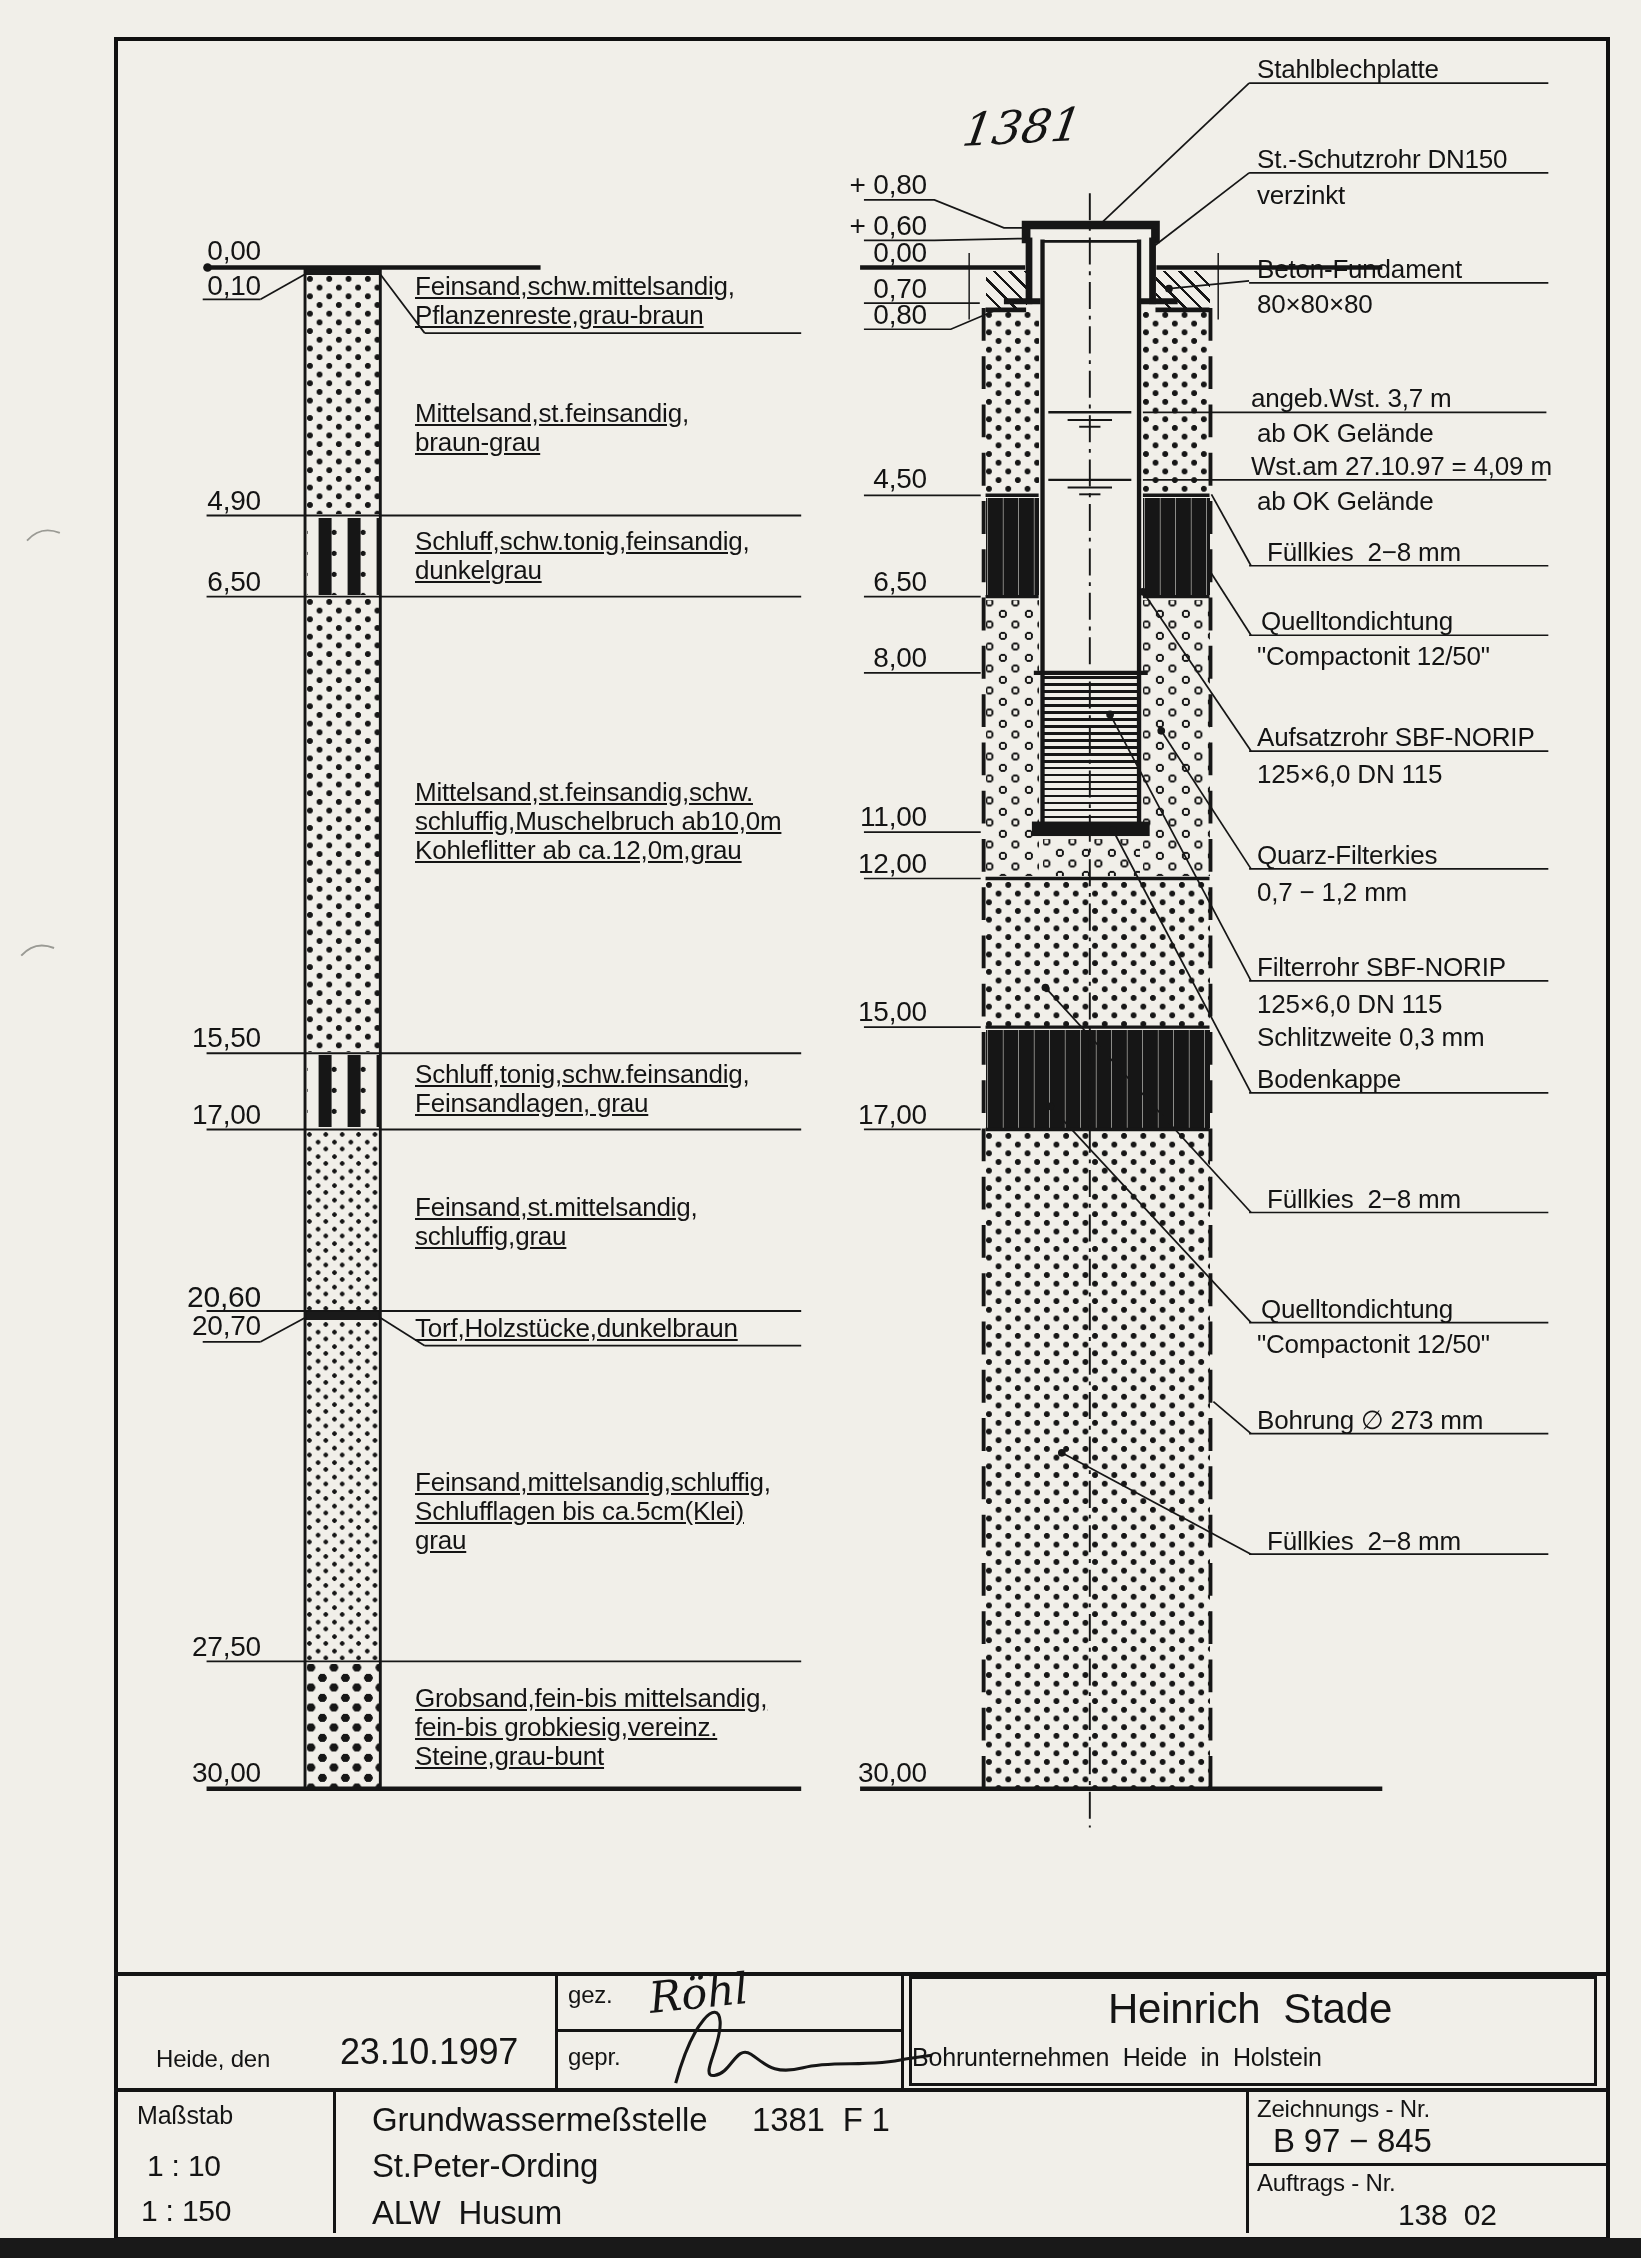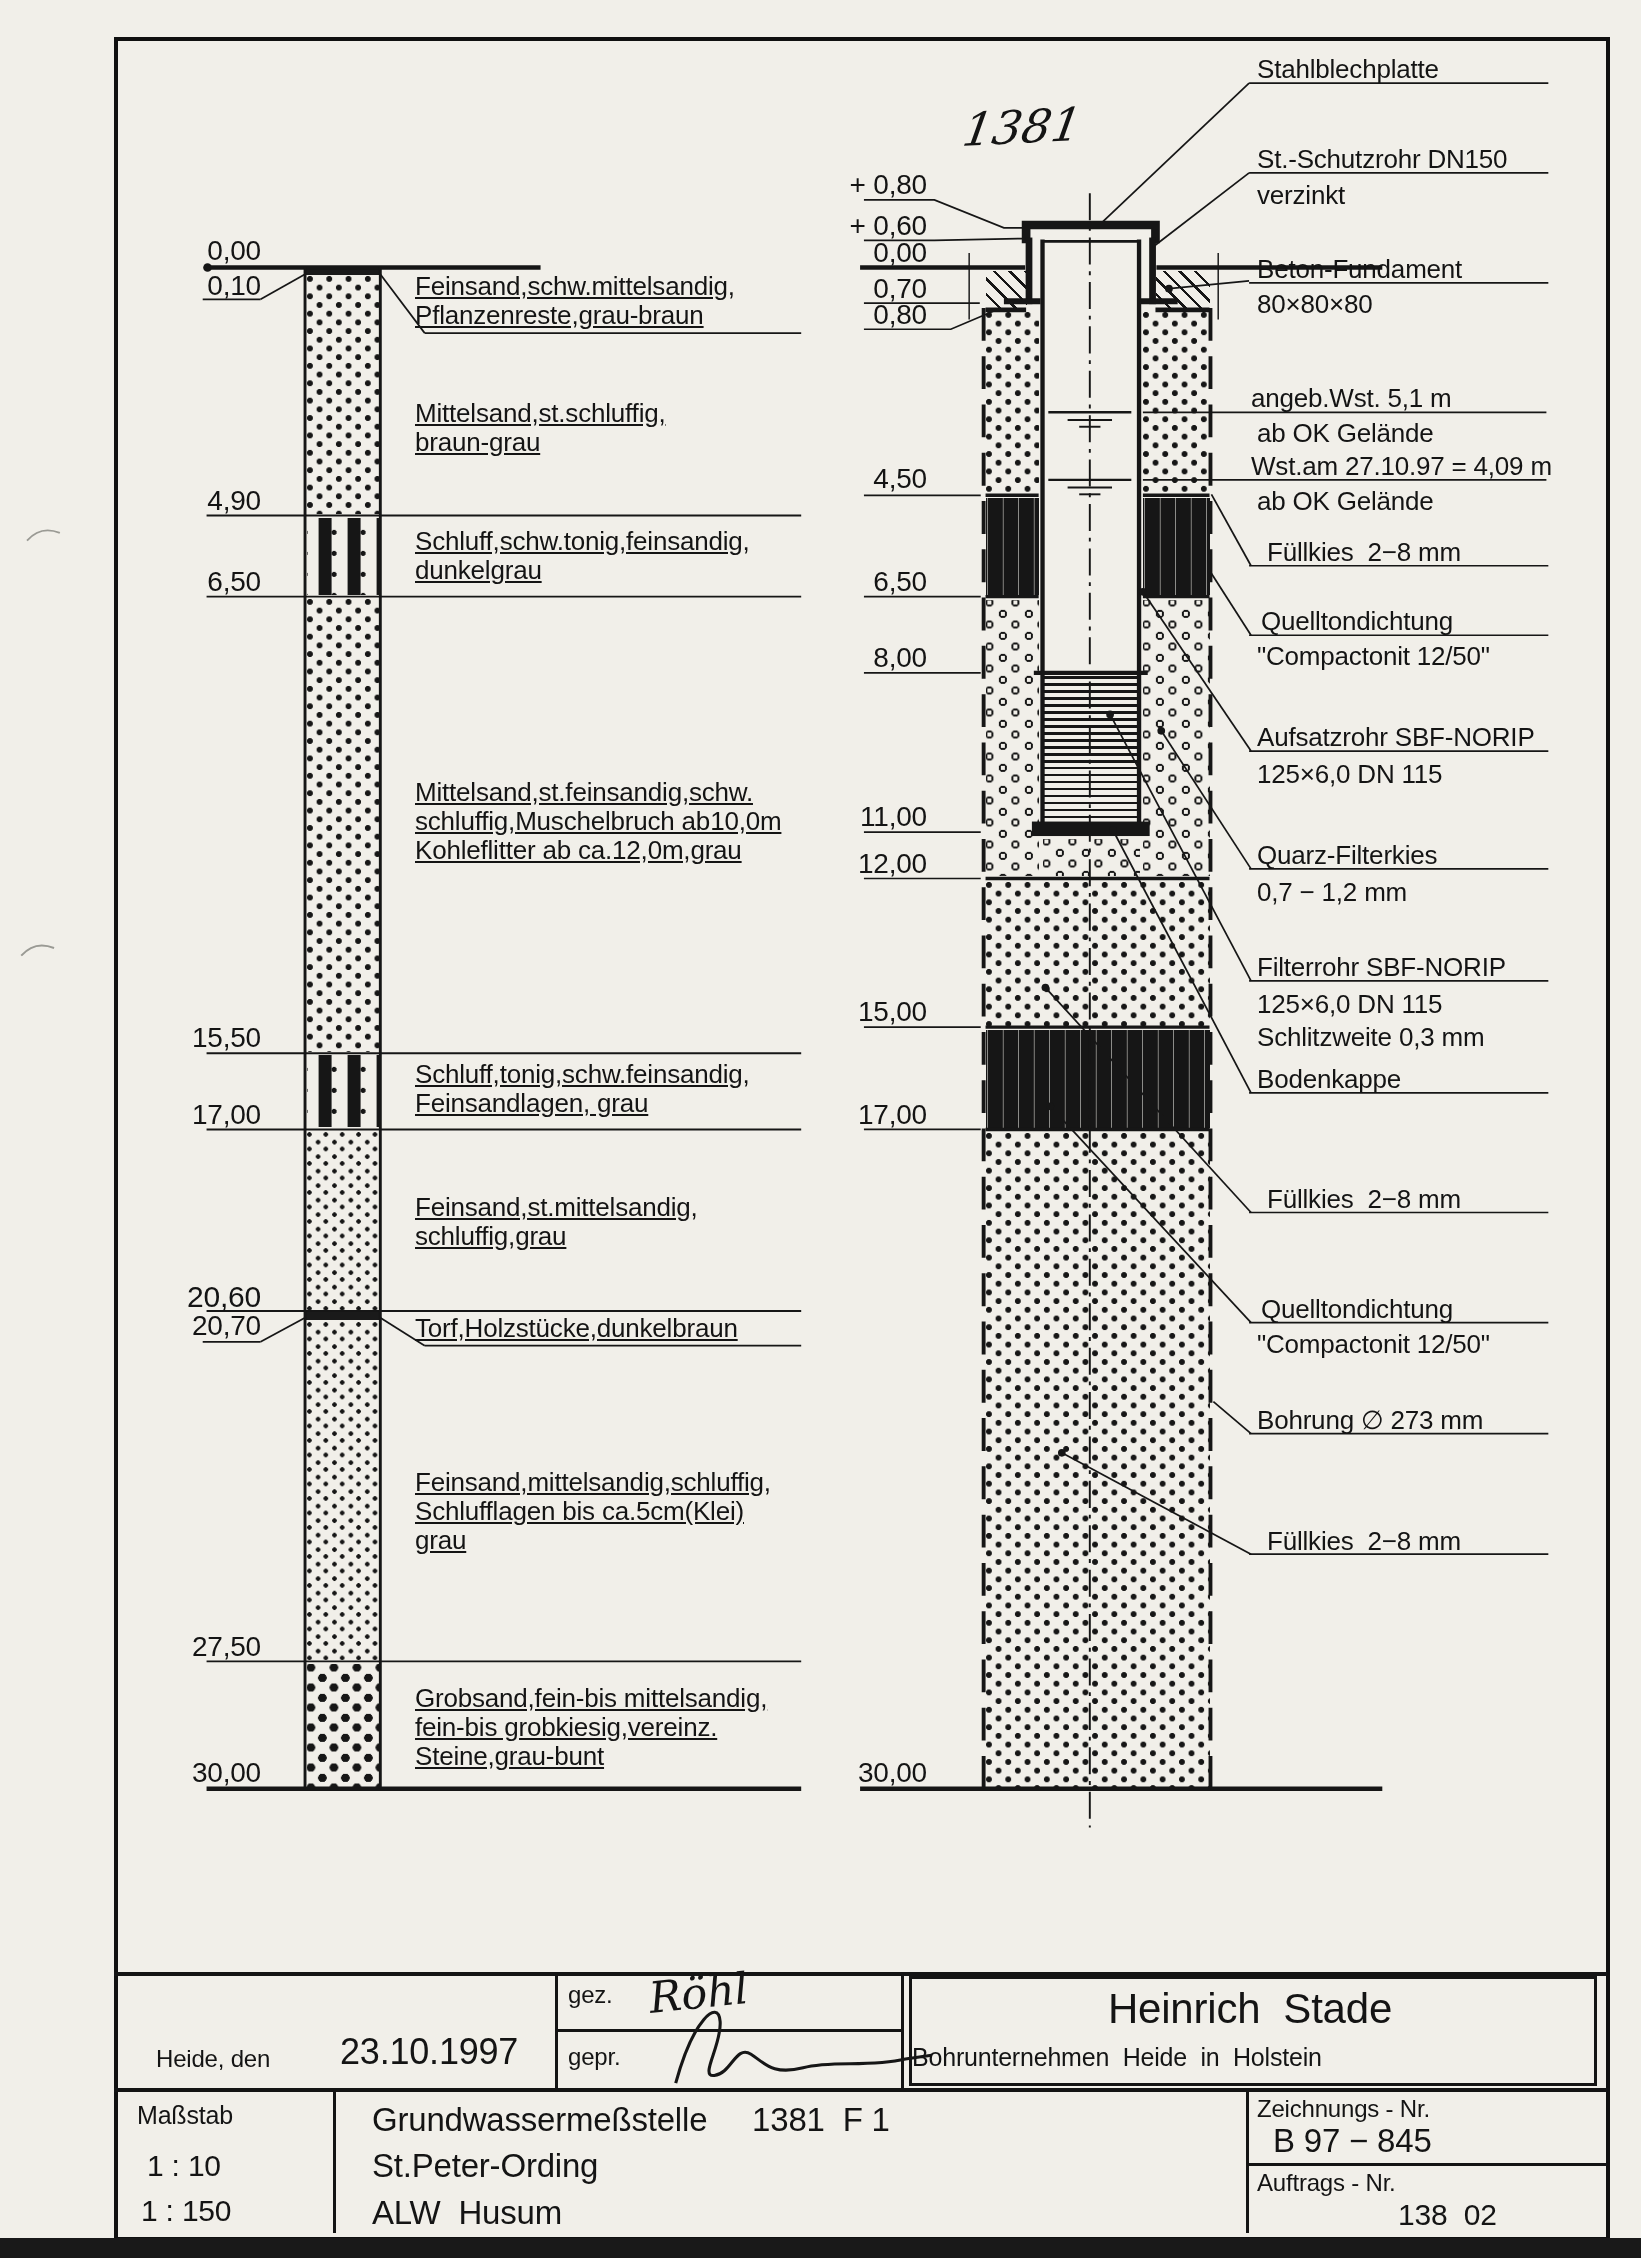--- a/index.html
+++ b/index.html
@@ -206,21 +206,21 @@
   <div class="t rt txtlayer" style="left:164px;top:566px;width:97px;font-size:28px">6,50</div>
   <div class="t rt txtlayer" style="left:164px;top:1022px;width:97px;font-size:28px">15,50</div>
   <div class="t rt txtlayer" style="left:164px;top:1099px;width:97px;font-size:28px">17,00</div>
   <div class="t rt txtlayer" style="left:164px;top:1280px;width:97px;font-size:30px">20,60</div>
   <div class="t rt txtlayer" style="left:164px;top:1310px;width:97px;font-size:28px">20,70</div>
   <div class="t rt txtlayer" style="left:164px;top:1631px;width:97px;font-size:28px">27,50</div>
   <div class="t rt txtlayer" style="left:164px;top:1757px;width:97px;font-size:28px">30,00</div>
 
   <div class="t pre txtlayer" style="left:415px;top:272px;font-size:26px;line-height:29px">Feinsand,schw.mittelsandig,
 Pflanzenreste,grau-braun</div>
-  <div class="t pre txtlayer" style="left:415px;top:399px;font-size:26px;line-height:29px">Mittelsand,st.schluffig,
+  <div class="t pre txtlayer" style="left:415px;top:399px;font-size:26px;line-height:29px">Mittelsand,st.feinsandig,
 braun-grau</div>
   <div class="t pre txtlayer" style="left:415px;top:527px;font-size:26px;line-height:29px">Schluff,schw.tonig,feinsandig,
 dunkelgrau</div>
   <div class="t pre txtlayer" style="left:415px;top:778px;font-size:26px;line-height:29px">Mittelsand,st.feinsandig,schw.
 schluffig,Muschelbruch ab10,0m
 Kohleflitter ab ca.12,0m,grau</div>
   <div class="t pre txtlayer" style="left:415px;top:1060px;font-size:26px;line-height:29px">Schluff,tonig,schw.feinsandig,
 Feinsandlagen, grau</div>
   <div class="t pre txtlayer" style="left:415px;top:1193px;font-size:26px;line-height:29px">Feinsand,st.mittelsandig,
 schluffig,grau</div>
@@ -244,21 +244,21 @@
   <div class="t rt txtlayer" style="left:821px;top:848px;width:106px;font-size:28px">12,00</div>
   <div class="t rt txtlayer" style="left:821px;top:996px;width:106px;font-size:28px">15,00</div>
   <div class="t rt txtlayer" style="left:821px;top:1099px;width:106px;font-size:28px">17,00</div>
   <div class="t rt txtlayer" style="left:821px;top:1757px;width:106px;font-size:28px">30,00</div>
 
   <div class="t txtlayer" style="left:1257px;top:54px;font-size:26px">Stahlblechplatte</div>
   <div class="t txtlayer" style="left:1257px;top:144px;font-size:26px">St.-Schutzrohr DN150</div>
   <div class="t txtlayer" style="left:1257px;top:180px;font-size:26px">verzinkt</div>
   <div class="t txtlayer" style="left:1257px;top:254px;font-size:26px">Beton-Fundament</div>
   <div class="t txtlayer" style="left:1257px;top:289px;font-size:26px">80×80×80</div>
-  <div class="t txtlayer" style="left:1251px;top:383px;font-size:26px">angeb.Wst. 5,1 m</div>
+  <div class="t txtlayer" style="left:1251px;top:383px;font-size:26px">angeb.Wst. 3,7 m</div>
   <div class="t txtlayer" style="left:1257px;top:418px;font-size:26px">ab OK Gelände</div>
   <div class="t txtlayer" style="left:1251px;top:451px;font-size:26px">Wst.am 27.10.97 = 4,09 m</div>
   <div class="t txtlayer" style="left:1257px;top:486px;font-size:26px">ab OK Gelände</div>
   <div class="t txtlayer" style="left:1267px;top:537px;font-size:26px">Füllkies  2−8 mm</div>
   <div class="t txtlayer" style="left:1261px;top:606px;font-size:26px">Quelltondichtung</div>
   <div class="t txtlayer" style="left:1257px;top:641px;font-size:26px">"Compactonit 12/50"</div>
   <div class="t txtlayer" style="left:1257px;top:722px;font-size:26px">Aufsatzrohr SBF-NORIP</div>
   <div class="t txtlayer" style="left:1257px;top:759px;font-size:26px">125×6,0 DN 115</div>
   <div class="t txtlayer" style="left:1257px;top:840px;font-size:26px">Quarz-Filterkies</div>
   <div class="t txtlayer" style="left:1257px;top:877px;font-size:26px">0,7 − 1,2 mm</div>

